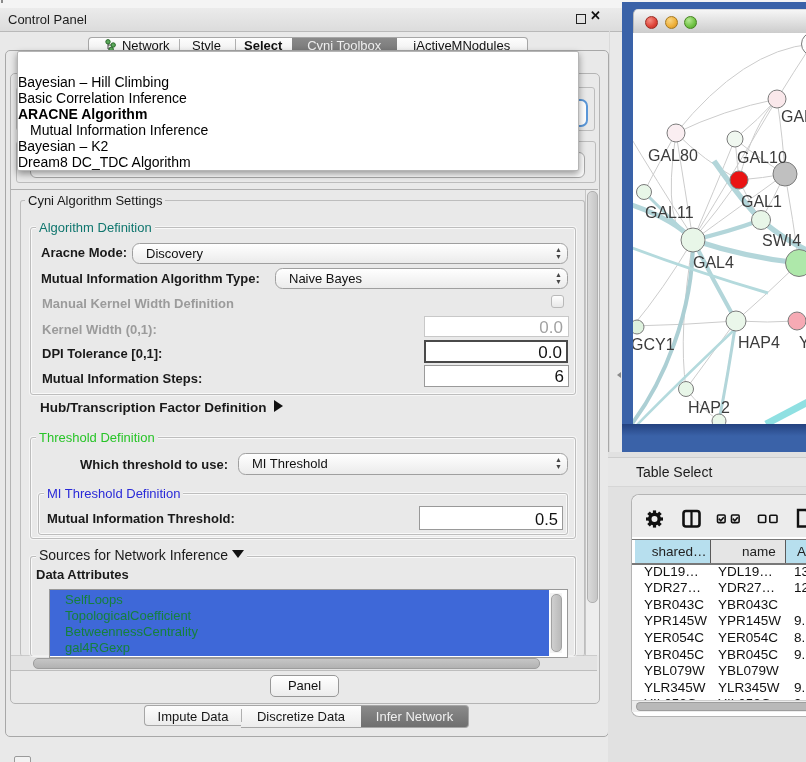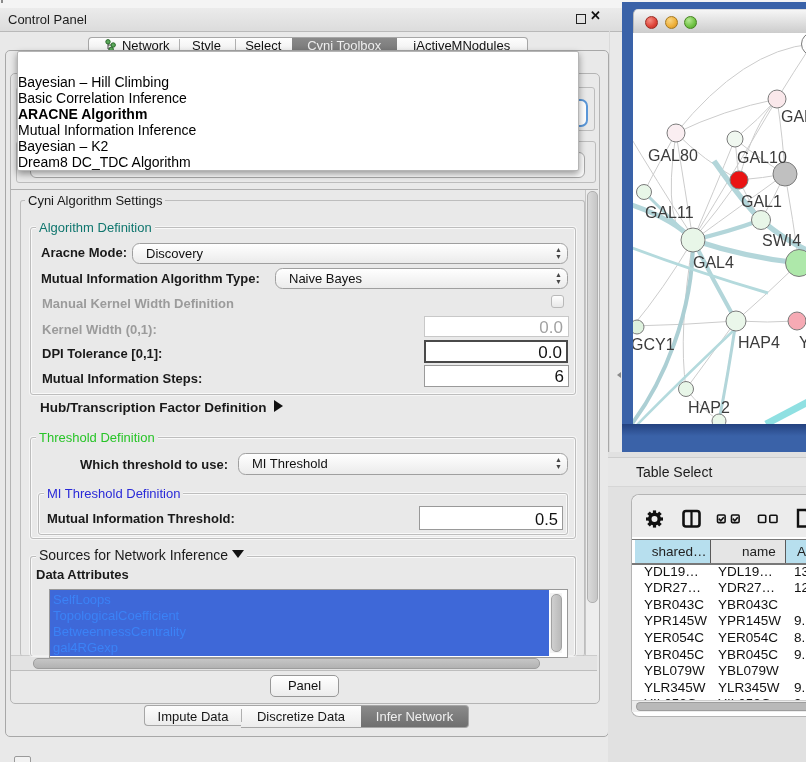--- a/index.html
+++ b/index.html
@@ -40,21 +40,21 @@
 .gtitle{position:absolute;font-size:13px;background:#e9e9e9;padding:0 3px;white-space:nowrap;}
 .lbl{position:absolute;font-size:13px;font-weight:bold;color:#1a1a1a;white-space:nowrap;}
 .lbl.dis{color:#9b9b9b;}
 .combo{position:absolute;background:linear-gradient(#ffffff,#ebebeb);border:1px solid #9f9f9f;border-radius:7.5px;font-size:13px;color:#111;}
 .combo .cv{position:absolute;left:13px;top:2px;}
 .combo .arr{position:absolute;right:6px;top:2px;font-size:7px;color:#444;line-height:7px;text-align:center;letter-spacing:-1px;}
 .tf{position:absolute;background:#fff;font-size:13px;text-align:right;color:#111;}
 
 #dlist{left:49px;top:589px;width:517px;height:67px;background:#fff;border:1px solid #999;overflow:hidden;}
 #dlist .sel{position:absolute;left:0;top:0;width:499px;height:66px;background:#3e68d8;}
-#dlist .li{position:absolute;left:3px;color:#3b82f6;font-size:13px;}
+#dlist .li{position:absolute;left:15px;color:#15803d;font-size:13px;}
 #dlsb{position:absolute;left:500px;top:3px;width:12px;height:60px;background:#f4f4f4;}
 #dlsb .th{position:absolute;left:0.5px;top:1px;width:9px;height:56px;background:linear-gradient(90deg,#cfcfcf,#b9b9b9);border:1px solid #a2a2a2;border-radius:5px;}
 
 #applybtn{left:270px;top:675px;width:67px;height:20px;background:linear-gradient(#ffffff,#ececec);border:1px solid #989898;border-radius:5px;text-align:center;font-size:13px;line-height:19px;color:#111;}
 .btab{position:absolute;top:0;height:21px;line-height:21px;text-align:center;background:linear-gradient(#fdfdfd,#ececec);border-top:1px solid #a6a6a6;border-bottom:1px solid #a6a6a6;font-size:13px;color:#151515;}
 .btab.sel{background:linear-gradient(#8a8a8a,#6f6f6f);color:#f0f0f0;}
 
 #desk{left:622px;top:2px;width:184px;height:450px;background:#3a62a8;}
 #netwin{left:633px;top:9px;width:173px;height:415px;}
 #nettb{position:absolute;left:0;top:0;width:173px;height:23px;background:linear-gradient(#f6f6f6,#cccccc);border-bottom:1px solid #8e8e8e;border-top-left-radius:5px;border-top:1px solid #dedede;border-left:1px solid #bbb;}
@@ -76,21 +76,21 @@
 <div class="abs" id="tbx">✕</div>
 
 <div class="abs tabrow" style="left:0;width:698px;">
   <div class="tab" style="left:88px;width:90.5px;border-left:1px solid #a6a6a6;border-radius:4px 0 0 4px;padding-left:7px;box-sizing:border-box;"><span style="display:inline-block;vertical-align:-2px;margin-right:6px;"><svg width="11" height="13">
           <path d="M3 3 L3 10 L6 10 M3 6 L8 6" stroke="#444" fill="none"></path>
           <circle cx="3" cy="2.8" r="2.2" fill="#5aa85a" stroke="#2c6b2c"></circle>
           <circle cx="8.2" cy="6" r="2.2" fill="#5aa85a" stroke="#2c6b2c"></circle>
           <circle cx="6.2" cy="10.3" r="2.2" fill="#5aa85a" stroke="#2c6b2c"></circle>
         </svg></span>Network</div>
   <div class="tab" style="left:178.5px;width:56px;">Style</div>
-  <div class="tab" style="left:234.5px;width:57.5px;">Select</div>
+  <div class="tab" style="left:234.5px;width:57.5px;font-weight:bold;">Select</div>
   <div class="tab sel" style="left:292px;width:104.5px;">Cyni Toolbox</div>
   <div class="tab" style="left:396.5px;width:130.5px;border-right:1px solid #a6a6a6;border-radius:0 4px 4px 0;">jActiveMNodules</div>
   <div class="tsep" style="left:178.5px;"></div>
   <div class="tsep" style="left:234.5px;"></div>
 </div>
 
 <div class="abs" id="contentborder"></div>
 <div class="abs" id="contentborder2"></div>
 
 <div class="abs" id="boxA"></div>
@@ -329,16 +329,16 @@
       </div>
     <div style="position:absolute;left:0;top:205px;width:180px;height:11px;background:#ededed;border-top:1px solid #cfcfcf;"></div>
     <div style="position:absolute;left:4px;top:207px;width:176px;height:7px;background:#b9b9b9;border:1px solid #9d9d9d;border-radius:5px 0 0 5px;border-right:none;"></div>
   </div>
 </div>
 
 <div class="abs" id="popup">
   <div class="it" style="top:22px;">Bayesian – Hill Climbing</div>
   <div class="it" style="top:38px;">Basic Correlation Inference</div>
   <div class="it" style="top:54px;font-weight:bold;">ARACNE Algorithm</div>
-  <div class="it" style="top:70px;">Mutual Information Inference</div>
+  <div class="it" style="top:70px;margin-left:12px;">Mutual Information Inference</div>
   <div class="it" style="top:86px;">Bayesian – K2</div>
   <div class="it" style="top:102px;">Dream8 DC_TDC Algorithm</div>
 </div>
 
 </body></html>

